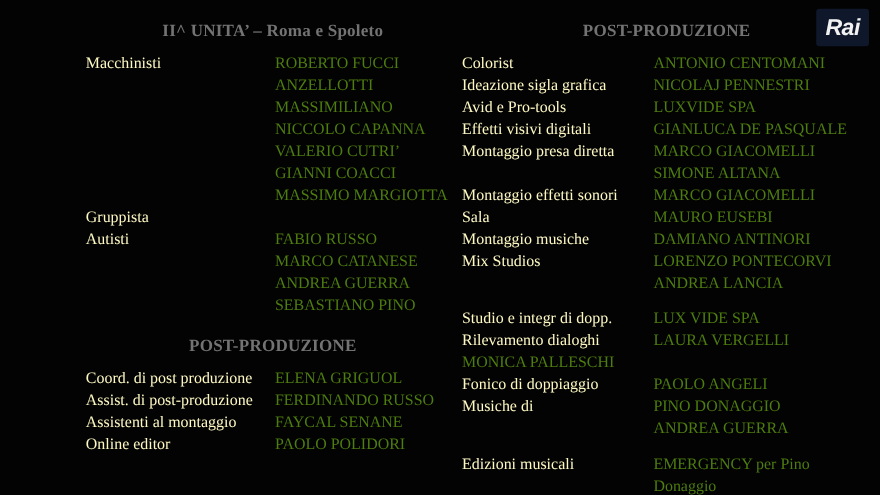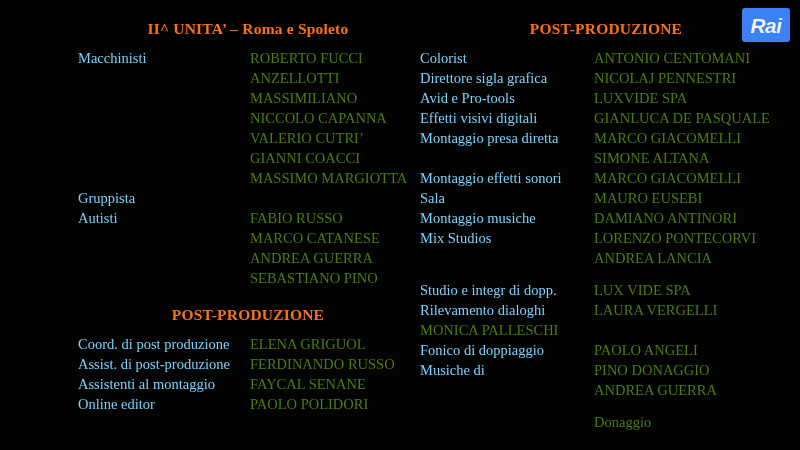--- a/index.html
+++ b/index.html
@@ -21,21 +21,21 @@
     background: #030303;
   }
 
   
   .logo-box {
     position: absolute;
     top: 8px;
     right: 10px;
     width: 48px;
     height: 34px;
-    background: #3b82f6;
+    background: #0f172a;
     border-radius: 3px;
     display: flex;
     align-items: center;
     justify-content: center;
   }
   .logo-text {
     font-family: "Liberation Sans", sans-serif;
     font-weight: bold;
     font-style: italic;
     font-size: 21px;
@@ -49,41 +49,41 @@
     position: absolute;
     top: 0;
   }
   .col-left  { left: 78px;  width: 340px; }
   .col-right { left: 420px; width: 372px; }
 
   .section-title {
     text-align: center;
     font-weight: bold;
     font-size: 15.5px;
-    color: #f97316;
+    color: #737373;
     letter-spacing: 0.2px;
   }
   .col-left .section-title.first { margin-top: 20px; }
   .col-right .section-title.first { margin-top: 20px; }
 
   .title-spacer { height: 10px; }
 
   
   .credits {
     display: block;
     font-size: 14.5px;
     line-height: 20px;
   }
   .row {
     display: flex;
     align-items: flex-start;
   }
   .row .label {
     flex: 0 0 auto;
-    color: #7dd3fc;
+    color: #fef9c3;
     white-space: pre-wrap;
   }
   .row .value {
     flex: 1 1 auto;
     color: #4d7c0f;
     white-space: pre-wrap;
   }
   .col-left .row .label { width: 172px; }
   .col-left .row .value { width: 168px; }
   .col-right .row .label { width: 174px; font-family: Liberation Serif, serif; }
@@ -179,21 +179,21 @@
 
   <div class="col col-right">
     <div class="section-title first">POST-PRODUZIONE</div>
     <div class="title-spacer"></div>
     <div class="credits">
       <div class="row">
           <span class="label">Colorist</span>
           <span class="value">ANTONIO CENTOMANI</span>
         </div>
       <div class="row">
-          <span class="label">Direttore sigla grafica</span>
+          <span class="label">Ideazione sigla grafica</span>
           <span class="value">NICOLAJ PENNESTRI</span>
         </div>
       <div class="row">
           <span class="label">Avid e Pro-tools</span>
           <span class="value">LUXVIDE SPA</span>
         </div>
       <div class="row">
           <span class="label">Effetti visivi digitali</span>
           <span class="value">GIANLUCA DE PASQUALE</span>
         </div>
@@ -244,20 +244,24 @@
       <div class="row">
           <span class="label">Musiche di</span>
           <span class="value">PINO DONAGGIO</span>
         </div>
       <div class="row">
           <span class="label"></span>
           <span class="value">ANDREA GUERRA</span>
         </div>
       <div class="gap-sm"></div>
       <div class="row">
+          <span class="label">Edizioni musicali</span>
+          <span class="value">EMERGENCY per Pino</span>
+        </div>
+      <div class="row">
           <span class="label"></span>
           <span class="value">Donaggio</span>
         </div>
 
     </div>
   </div>
 
 </div>
 
 </body></html>

